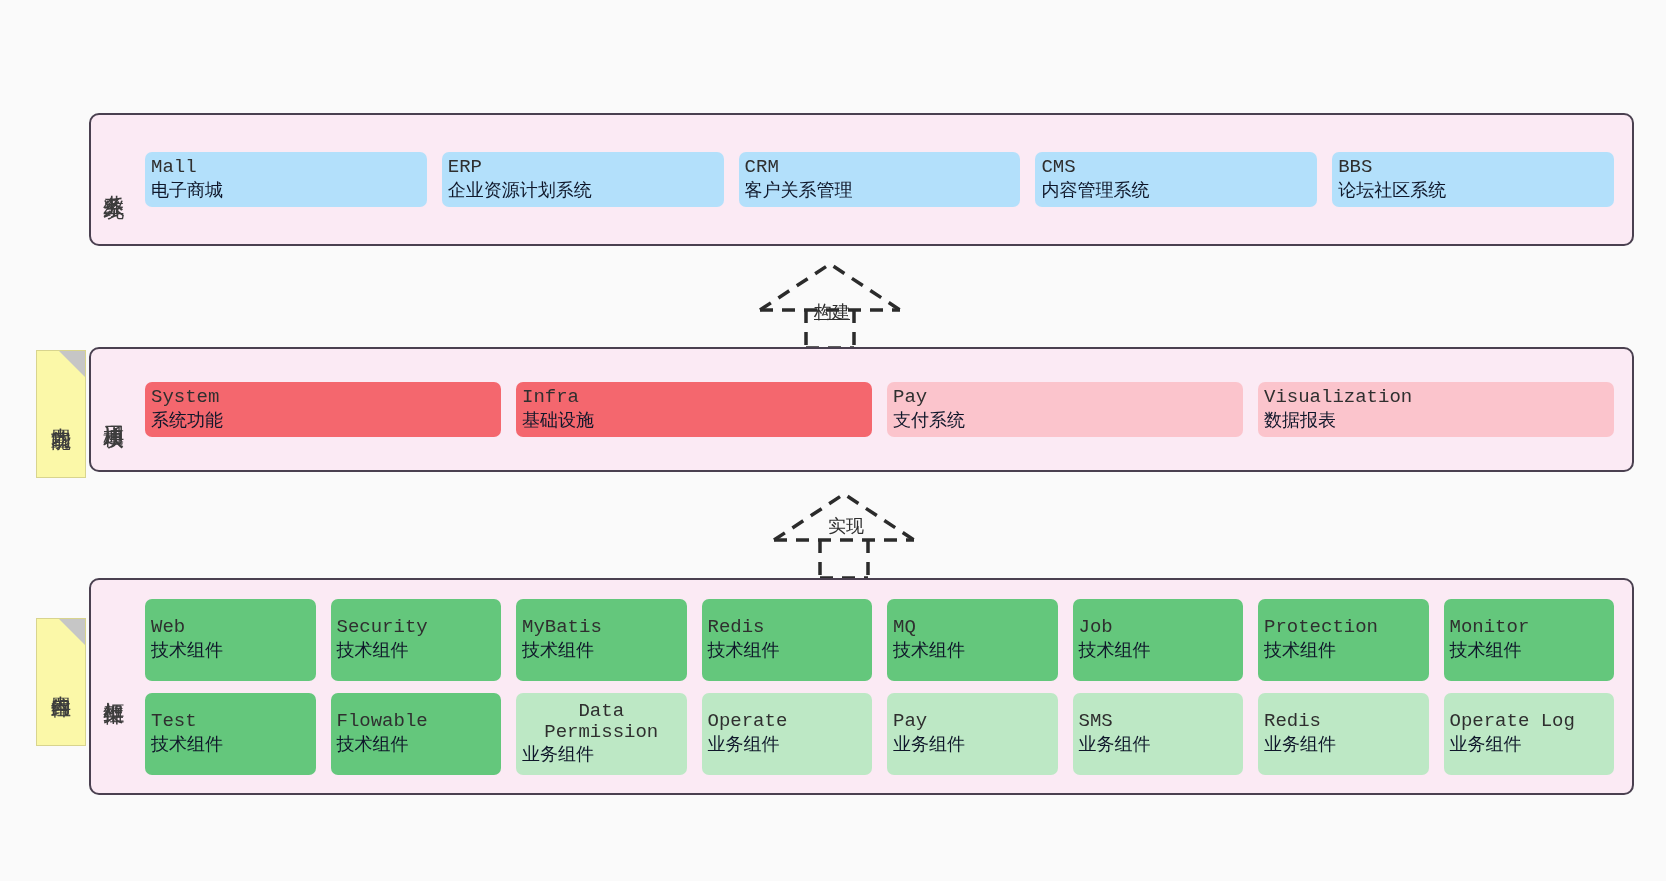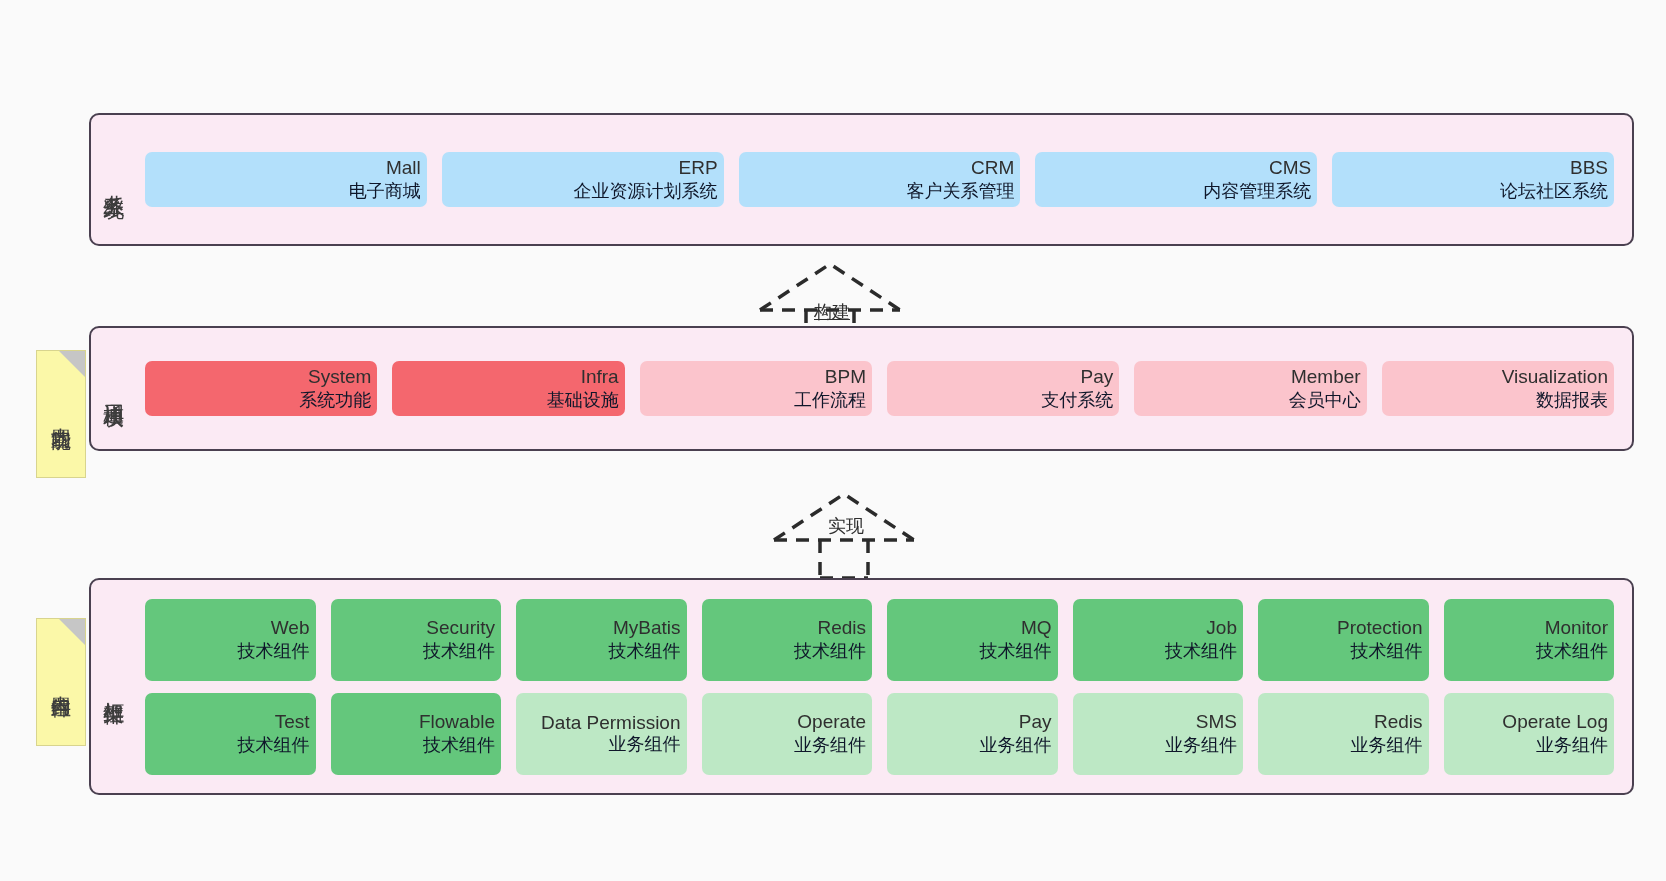--- a/index.html
+++ b/index.html
@@ -64,26 +64,27 @@
     display: flex;
     flex-direction: row;
     gap: 15px;
   }
 
   .card {
     flex: 1 1 0;
     border-radius: 7px;
     display: flex;
     flex-direction: column;
-    align-items: flex-end;
+    align-items: flex-start;
     justify-content: center;
     text-align: center;
     box-sizing: border-box;
     padding: 4px 6px;
     line-height: 1.25;
+    font-family: Liberation Mono, monospace;
   }
   .card .card-title {
     font-size: 19px;
     color: #2f2f2f;
   }
   .card .card-sub {
     font-size: 18px;
     color: #0f172a;
   }
 
@@ -178,43 +179,35 @@
       <line x1="54" y1="90" x2="102" y2="90" stroke="#2b2b2b" stroke-width="3.5" stroke-dasharray="13 9"></line>
     </svg>
     <span class="arrow-label" style="left:62px; top:42px;text-decoration:underline;">构建</span>
   </div>
 
   <div class="note" style="left:36px; top:350px; width:50px; height:128px;">
     <span class="fold"></span>
     <span>内置功能</span>
   </div>
 
-  <div class="panel" style="left:89px; top:326px; width:1545px; height:125px;">
+  <div class="panel" style="left:89px; top:347px; width:1545px; height:125px;">
     <div class="panel-label">通用模块</div>
     <div class="panel-body">
       <div class="row">
         <div class="card c-red">
           <span class="card-title">System</span>
           <span class="card-sub">系统功能</span>
         </div>
         <div class="card c-red">
           <span class="card-title">Infra</span>
           <span class="card-sub">基础设施</span>
         </div>
         <div class="card c-pink">
-          <span class="card-title">BPM</span>
-          <span class="card-sub">工作流程</span>
-        </div>
-        <div class="card c-pink">
           <span class="card-title">Pay</span>
           <span class="card-sub">支付系统</span>
-        </div>
-        <div class="card c-pink">
-          <span class="card-title">Member</span>
-          <span class="card-sub">会员中心</span>
         </div>
         <div class="card c-pink">
           <span class="card-title">Visualization</span>
           <span class="card-sub">数据报表</span>
         </div>
       </div>
     </div>
   </div>
 
   <div class="arrow-wrap" style="left:766px; top:488px; width:160px; height:92px;">

